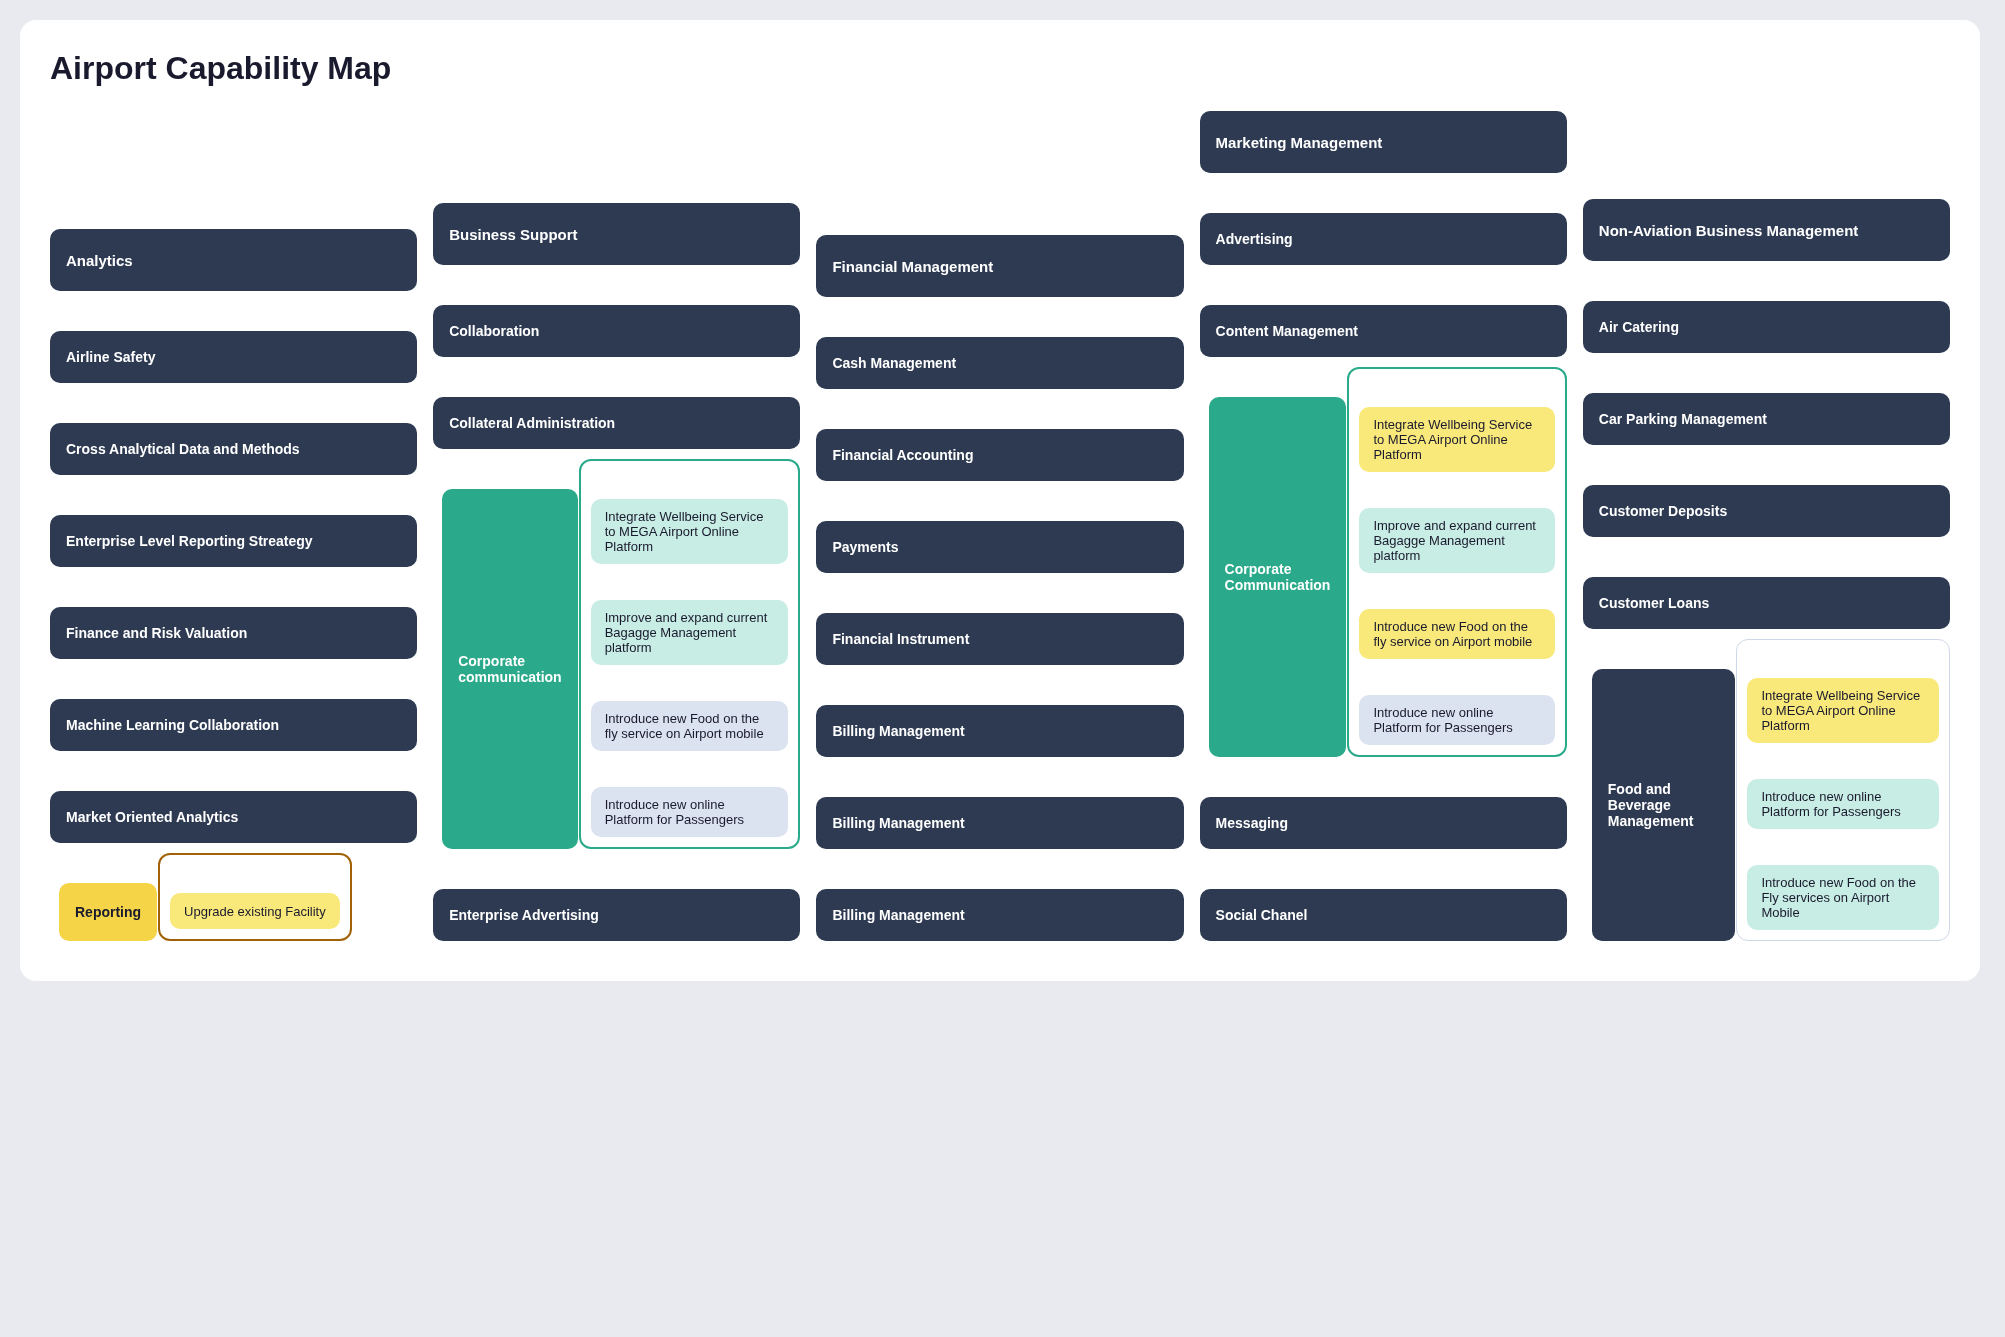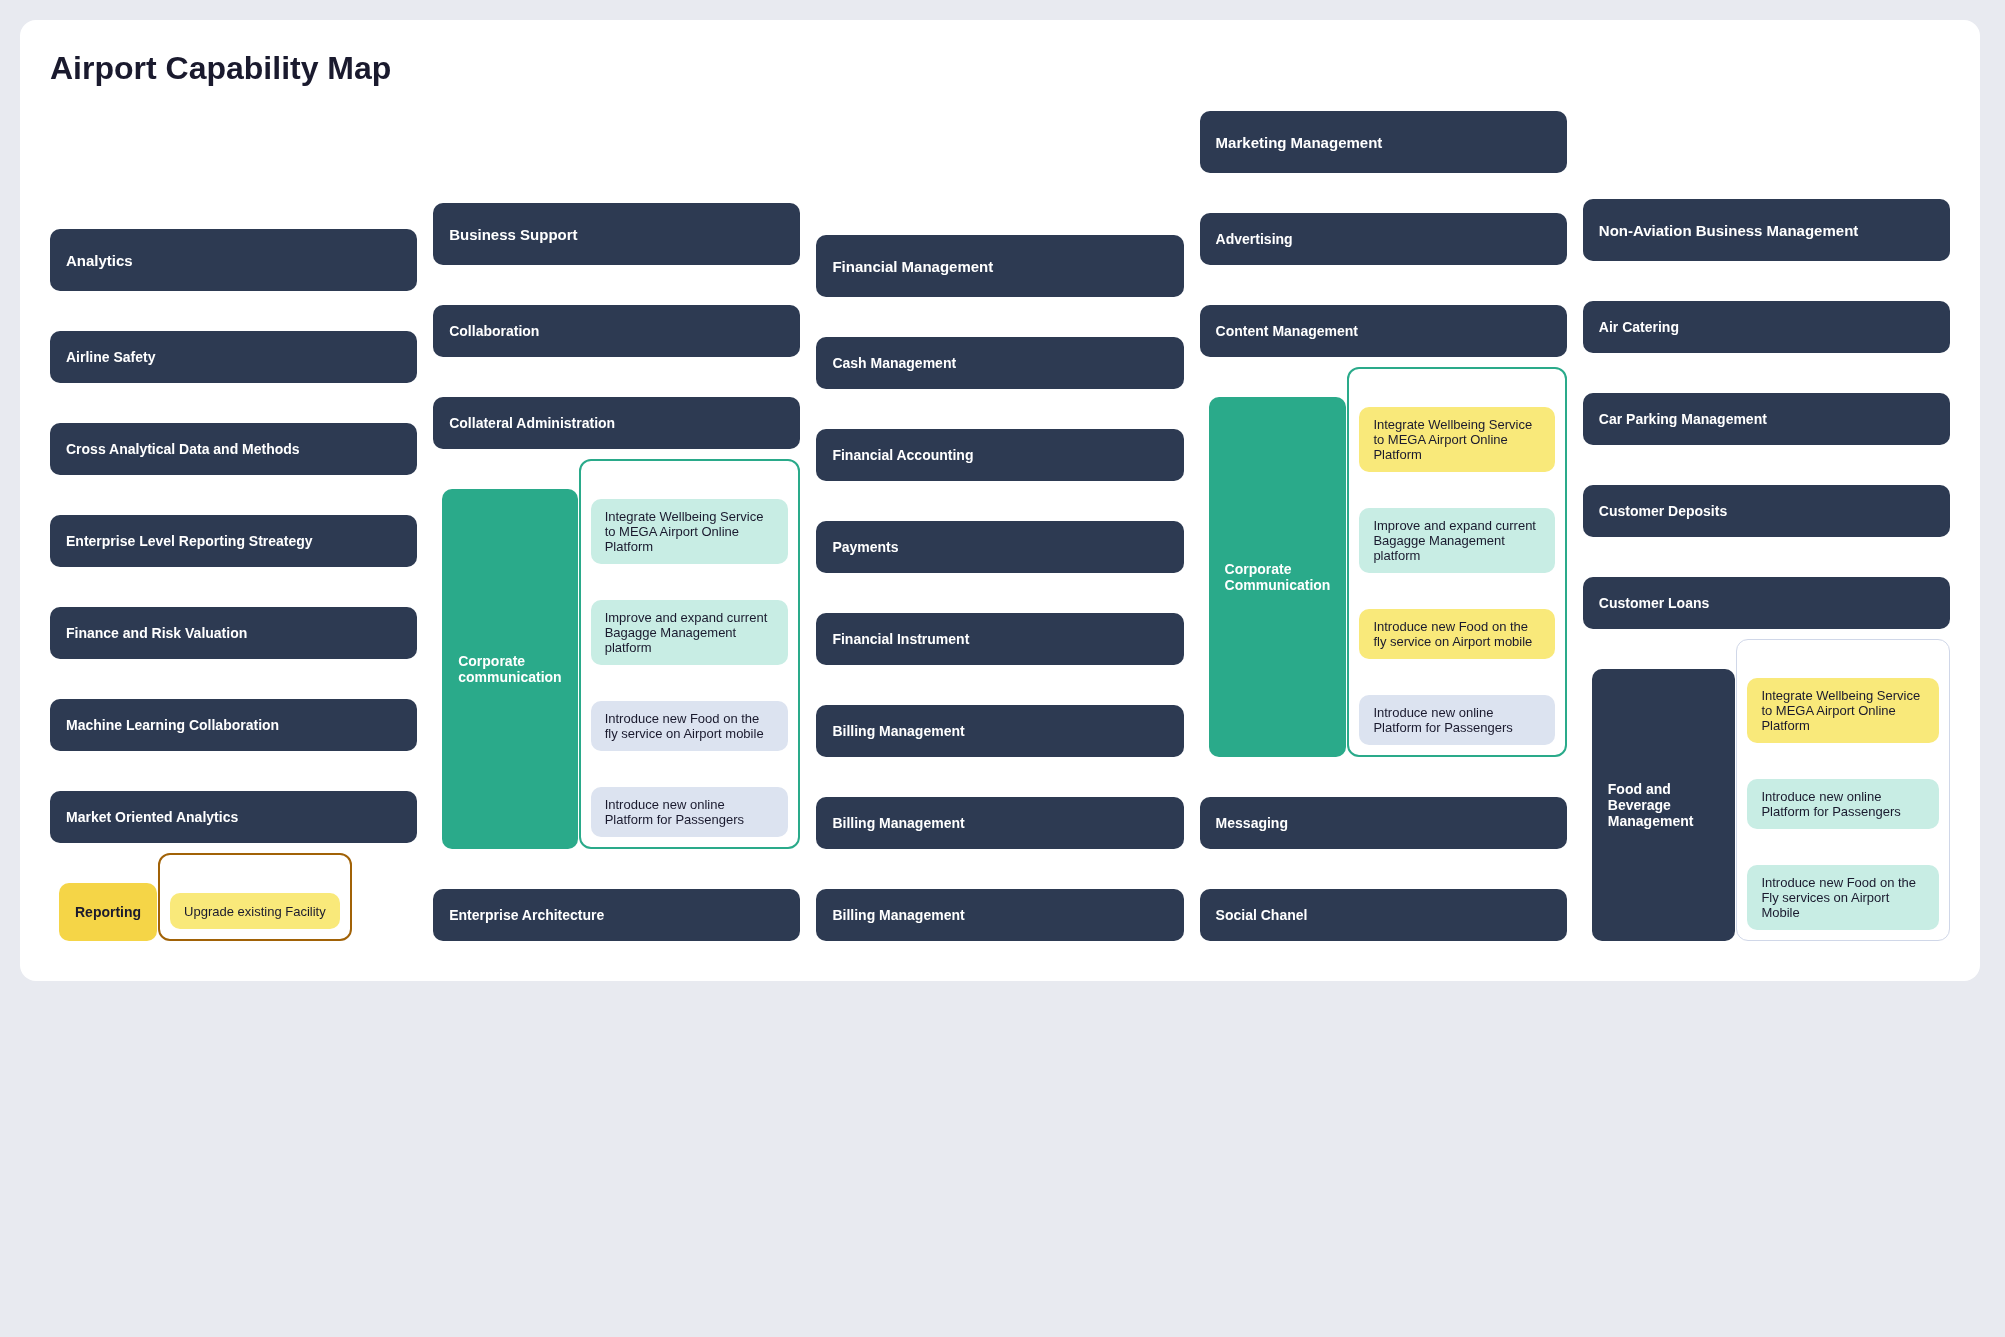--- a/index.html
+++ b/index.html
@@ -138,21 +138,21 @@
         <div class="card">Collateral Administration</div>
         <div class="section-block">
           <div class="card teal">Corporate communication</div>
           <div class="sub-items teal-border">
             <div class="card light-teal">Integrate Wellbeing Service to MEGA Airport Online Platform</div>
             <div class="card light-teal">Improve and expand current Bagagge Management platform</div>
             <div class="card light">Introduce new Food on the fly service on Airport mobile</div>
             <div class="card light">Introduce new online Platform for Passengers</div>
           </div>
         </div>
-        <div class="card">Enterprise Architecture</div>
+        <div class="card">Enterprise Advertising</div>
       </div>
       <div class="column">
         <div class="column-header">Financial Management</div>
         <div class="card">Cash Management</div>
         <div class="card">Financial Accounting</div>
         <div class="card">Payments</div>
         <div class="card">Financial Instrument</div>
         <div class="card">Billing Management</div>
         <div class="card">Billing Management</div>
         <div class="card">Billing Management</div>

